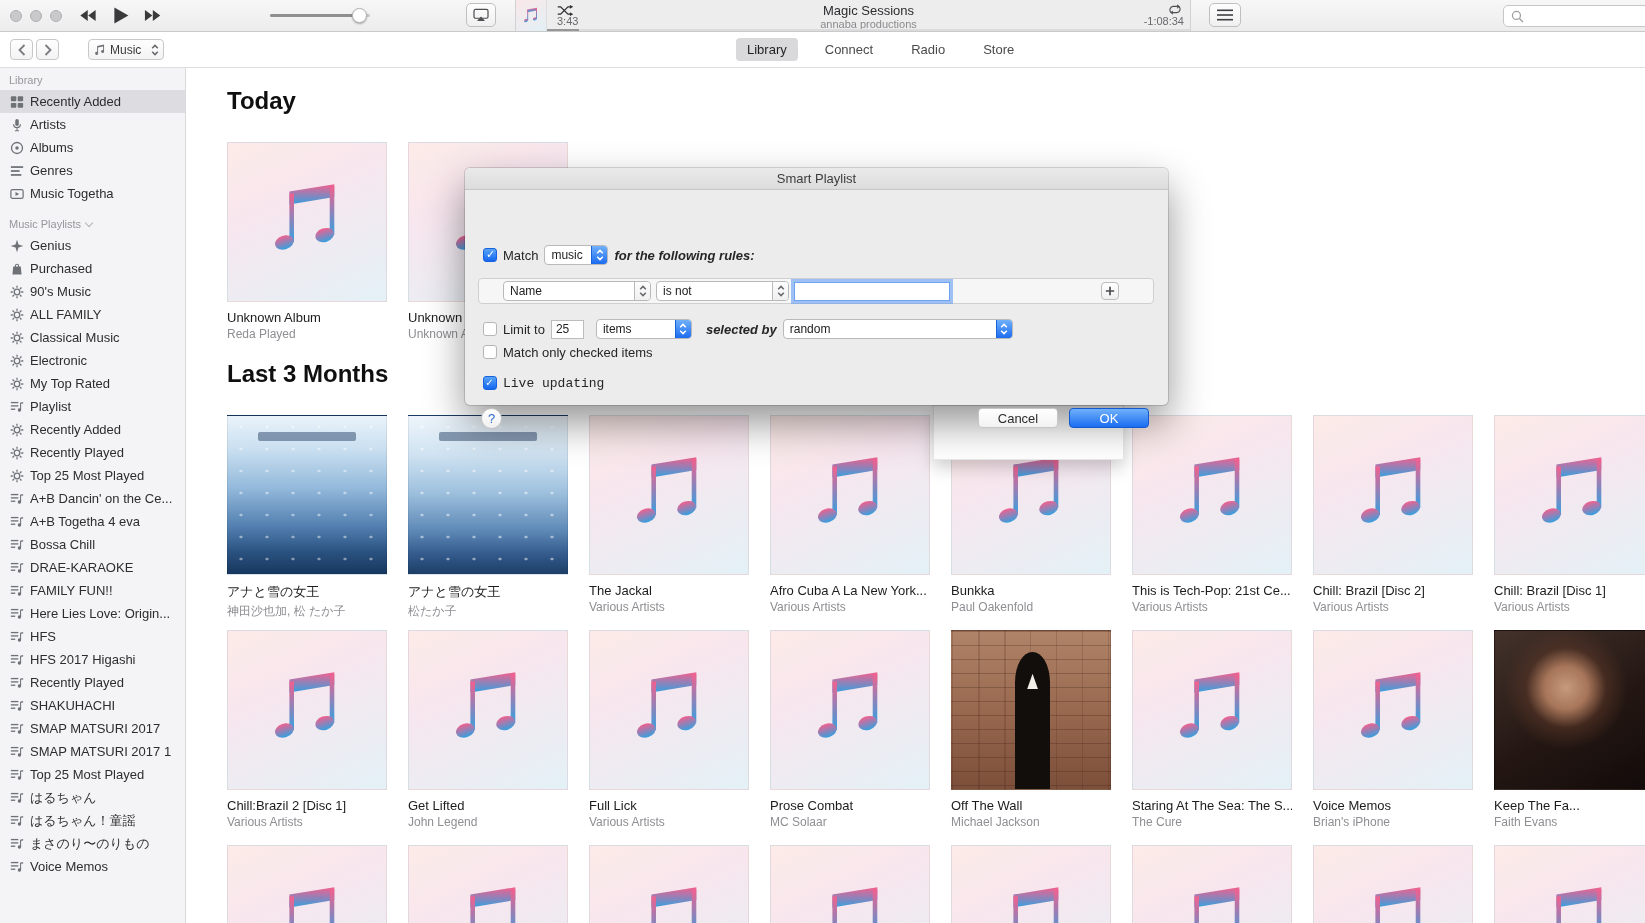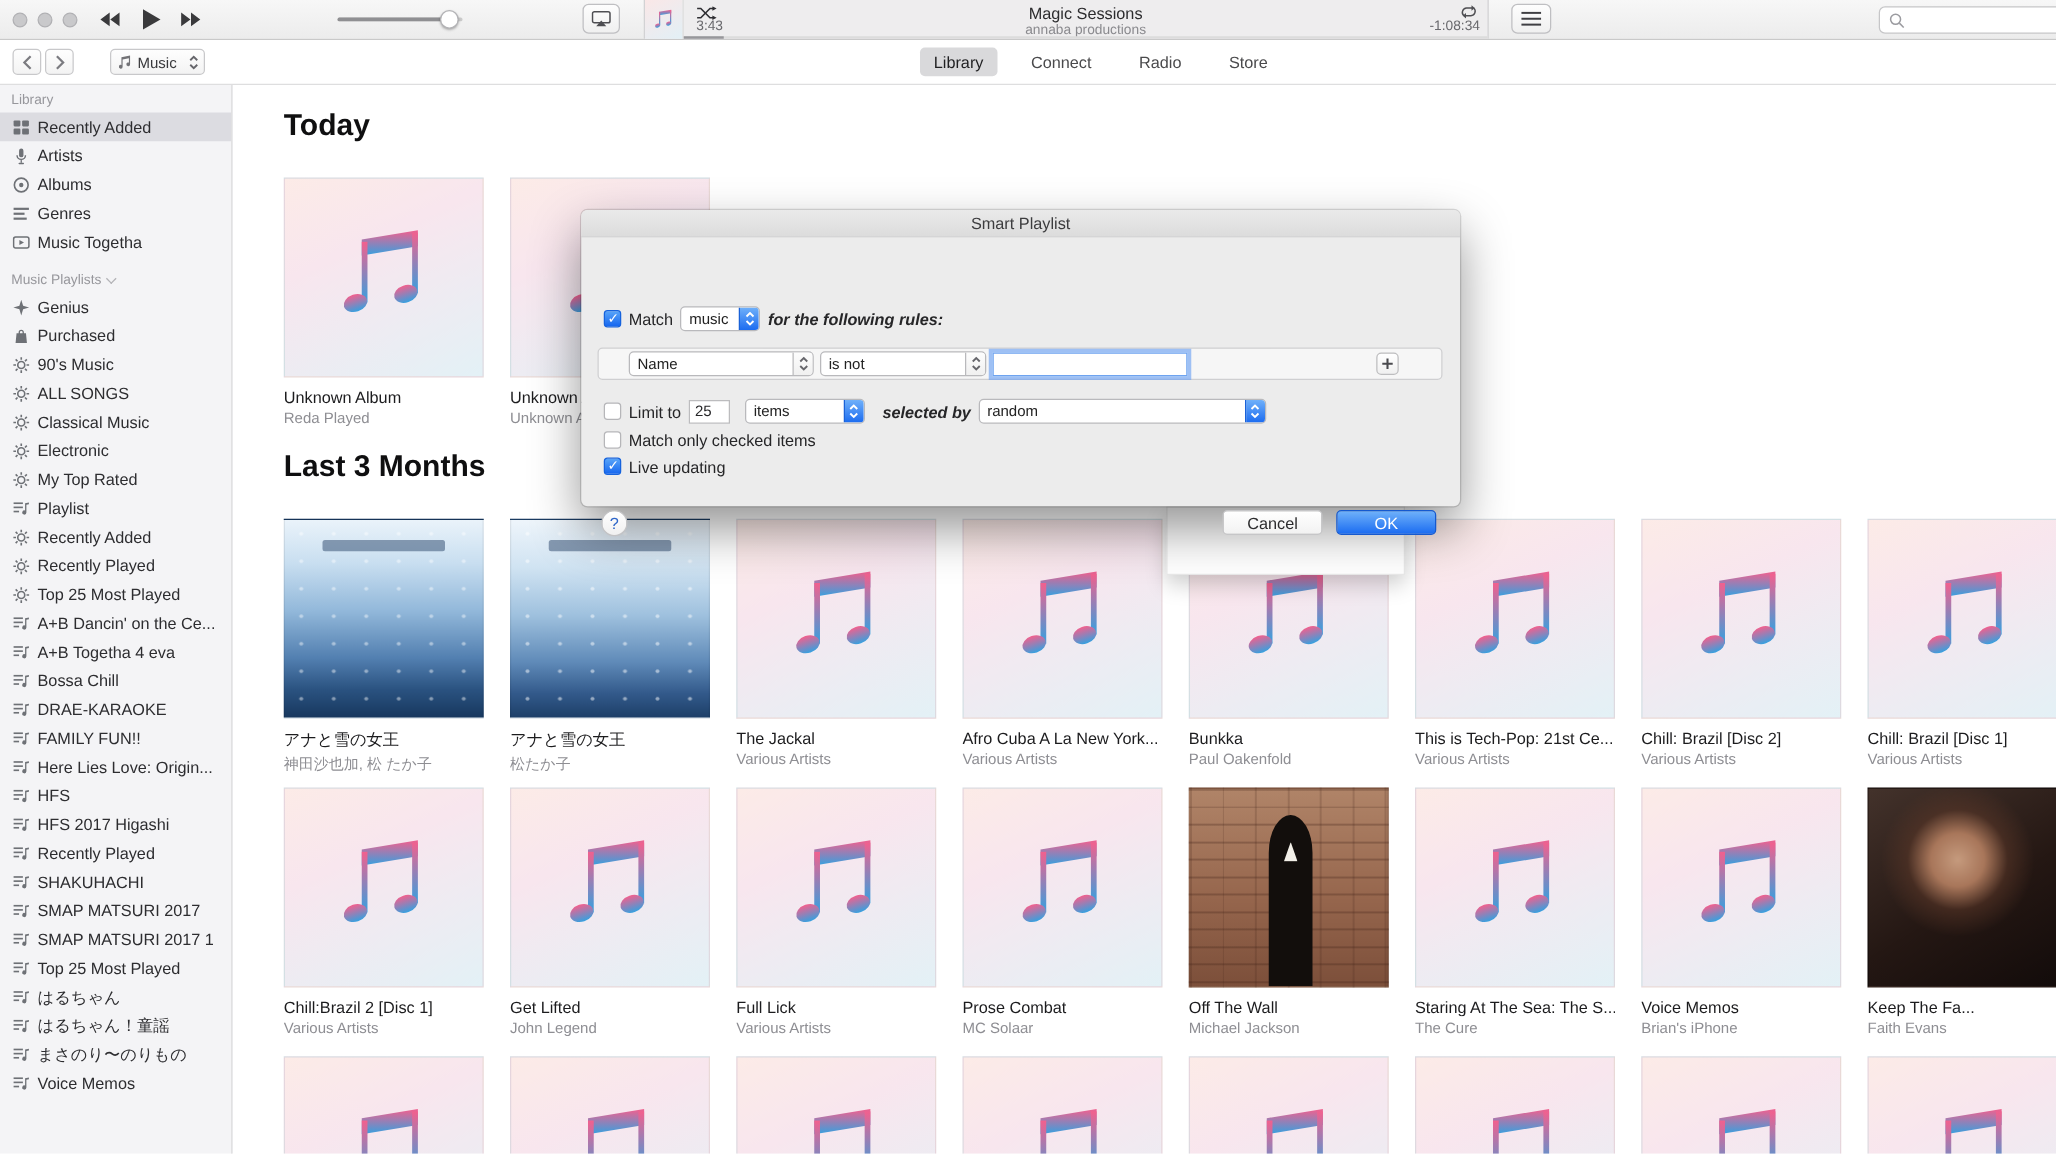--- a/index.html
+++ b/index.html
@@ -108,21 +108,21 @@
                  border:1px solid #e8e8e8; box-shadow:0 8px 16px rgba(0,0,0,.18); z-index:60; }
 
   
   .dialog { position:absolute; left:465px; top:168px; width:703px; height:237px; background:#ececec;
             border-radius:5px; box-shadow:0 0 0 1px rgba(0,0,0,.14), 0 18px 40px rgba(0,0,0,.42);
             z-index:100; font-size:13px; color:#262628; }
   .dialog-titlebar { height:22px; line-height:22px; text-align:center; font-size:13px; color:#3c3c3e;
             background:linear-gradient(#eaeaea,#dcdcdc); border-bottom:1px solid #c6c6c8; border-radius:5px 5px 0 0; }
   .dialog-body { position:relative; height:215px;margin-top:41px; }
   .drow { position:absolute; left:18px; display:flex; align-items:center; gap:6px; height:20px; }
-  .r1 { top:14px; } .r3 { top:88px; } .r4 { top:113px; height:16px; } .r5 { top:134px; height:16px; }
+  .r1 { top:14px; } .r3 { top:88px; } .r4 { top:113px; height:16px; } .r5 { top:144px; height:16px;font-family:Liberation Mono, monospace; }
   .lbl-text { font-size:13px; color:#262628; white-space:nowrap; }
   .b { font-weight:bold;font-style:italic; }
   .checkbox { width:14px; height:14px; flex:0 0 14px; border-radius:3px; background:#fff;
               border:1px solid #b6b6b9; position:relative; }
   .checkbox.checked { background:linear-gradient(#58a4f8,#1667f0); border-color:#1663dd; }
   .checkbox.checked::after { content:"✓"; position:absolute; left:2px; top:-1px; color:#fff;
               font-size:11px; font-weight:bold; }
   .popup { display:inline-flex; align-items:center; height:20px; background:#fff; border:1px solid #b9b9bc;
            border-radius:4px; font-size:12px; color:#222; overflow:hidden; }
   .popup .lbl { flex:1; padding:0 6px; white-space:nowrap; overflow:hidden; }
@@ -377,21 +377,21 @@
       </div>
       <div class="side-item">
         <span class="side-icon">
           <svg viewBox="0 0 16 16">
             <g stroke="#6e7176" stroke-width="1.5" fill="none">
               <circle cx="8" cy="8" r="3.2"></circle>
               <path d="M8 .8v2.4M8 12.8v2.4M.8 8h2.4M12.8 8h2.4M2.9 2.9l1.7 1.7M11.4 11.4l1.7 1.7M13.1 2.9l-1.7 1.7M4.6 11.4l-1.7 1.7"></path>
             </g>
           </svg>
         </span>
-        <span>ALL SONGS</span>
+        <span>ALL FAMILY</span>
       </div>
       <div class="side-item">
         <span class="side-icon">
           <svg viewBox="0 0 16 16">
             <g stroke="#6e7176" stroke-width="1.5" fill="none">
               <circle cx="8" cy="8" r="3.2"></circle>
               <path d="M8 .8v2.4M8 12.8v2.4M.8 8h2.4M12.8 8h2.4M2.9 2.9l1.7 1.7M11.4 11.4l1.7 1.7M13.1 2.9l-1.7 1.7M4.6 11.4l-1.7 1.7"></path>
             </g>
           </svg>
         </span>

